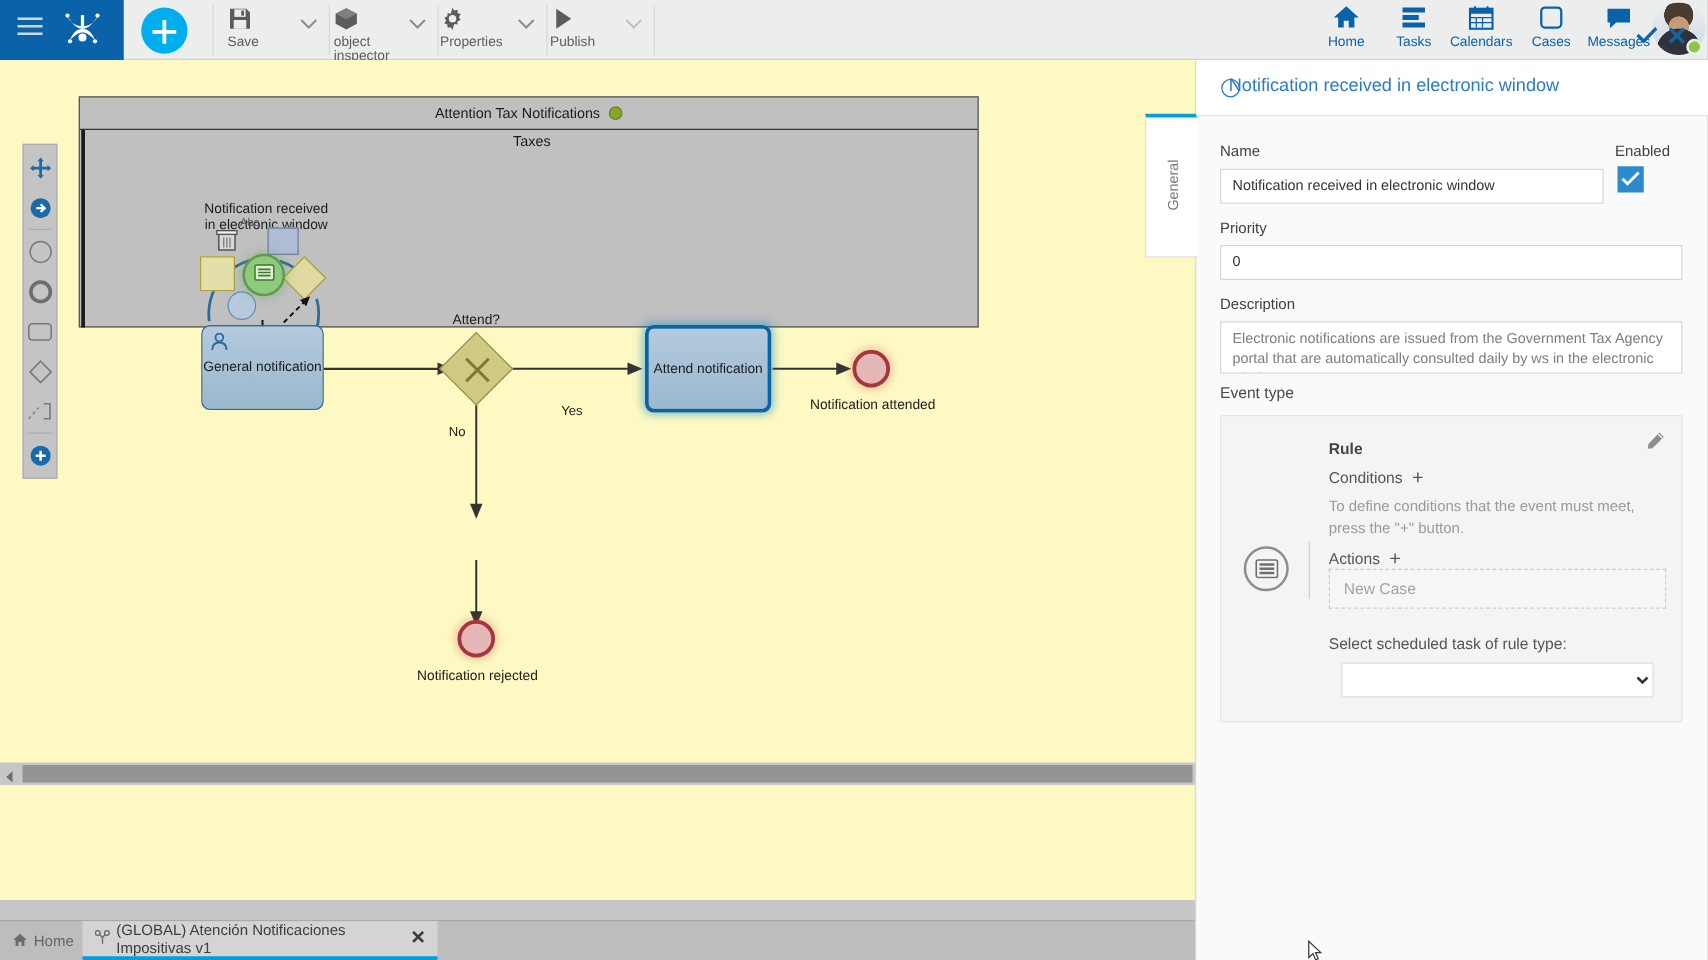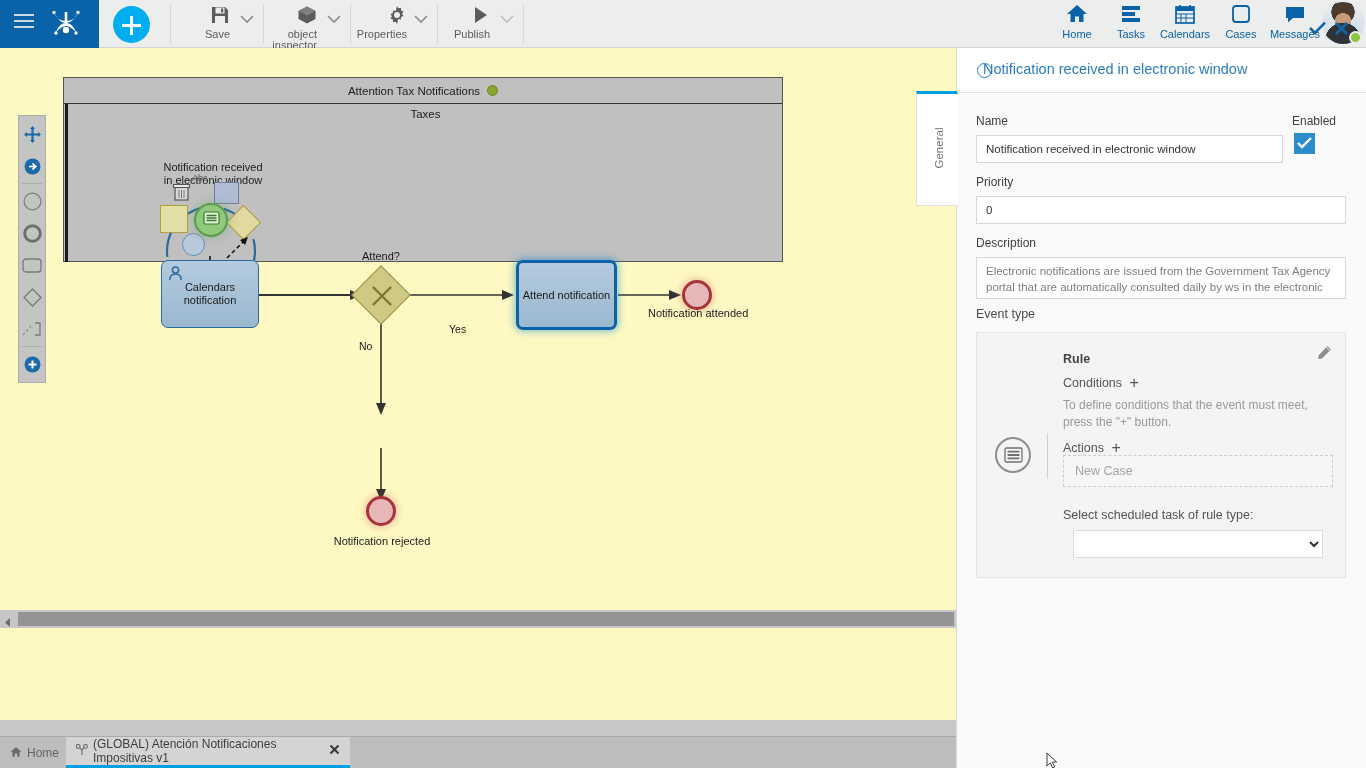--- a/index.html
+++ b/index.html
@@ -39,21 +39,21 @@
     content: ""; position: absolute; background: #fff;
   }
   #plusbtn:before { left: 9px; top: 17.5px; width: 19px; height: 3px; }
   #plusbtn:after { left: 17px; top: 9.5px; width: 3px; height: 19px; }
 
   .tb-sep {
     position: absolute; top: 4px; width: 1px; height: 40px; background: #d6d8d8;
   }
   .tb-item {
     position: absolute; top: 2px; height: 44px;
-    text-align: right; cursor: pointer; color: #5c5c5c;
+    text-align: left; cursor: pointer; color: #5c5c5c;
     font-size: 11px; line-height: 11px;
   }
   .tb-item .ic { display: block; height: 22px; margin: 3px auto 2px; }
   .tb-item .lbl { display: block; }
   .tb-caret {
     position: absolute; top: 14px; width: 18px; height: 18px; cursor: pointer;
   }
   .tb-caret svg { display: block; }
 
   .rt-item {
@@ -526,40 +526,40 @@
     </span>
   </div>
 
   <div class="task norm" style="left:161px;top:212px;width:98px;height:68px">
     <span class="user-ic">
       <svg width="15" height="15" viewBox="0 0 15 15">
           <circle cx="7.5" cy="4" r="3.1" fill="none" stroke="#2a6b9b" stroke-width="1.5"></circle>
           <path d="M1.8 14 C1.8 9.8 4.3 8 7.5 8 C10.7 8 13.2 9.8 13.2 14" fill="none" stroke="#2a6b9b" stroke-width="1.5"></path>
         </svg>
     </span>
-    <span>Calendars notification</span>
+    <span>General notification</span>
   </div>
 
   <div class="dlabel" style="left:340px;top:202px;width:82px">Attend?</div>
   <div class="gw" style="left:360px;top:226px">
     <div class="x">
       <svg width="42" height="42" viewBox="0 0 42 42">
           <path d="M12 12 L30 30 M30 12 L12 30" stroke="#7d7634" stroke-width="2.4" fill="none"></path>
         </svg>
     </div>
   </div>
   <div class="flowlabel" style="left:449px;top:275px">Yes</div>
   <div class="flowlabel" style="left:359px;top:292px">No</div>
 
   <div class="task sel" style="left:516px;top:212px;width:101px;height:70px">
     <span>Attend notification</span>
   </div>
 
   <div class="endev" style="left:682px;top:232px"></div>
-  <div class="dlabel" style="left:648px;top:259px;width:100px">Notification attended</div>
+  <div class="dlabel" style="left:648px;top:270px;width:100px">Notification attended</div>
 
 
   <div class="endev" style="left:366px;top:448px"></div>
   <div class="dlabel" style="left:332px;top:487px;width:100px">Notification rejected</div>
 
   <div id="hscroll">
     <div id="hscroll-arrow">
       <svg width="9" height="11" viewBox="0 0 9 11">
           <path d="M7 1 L2 5.5 L7 10 Z" fill="#6d6d6d"></path>
         </svg>

